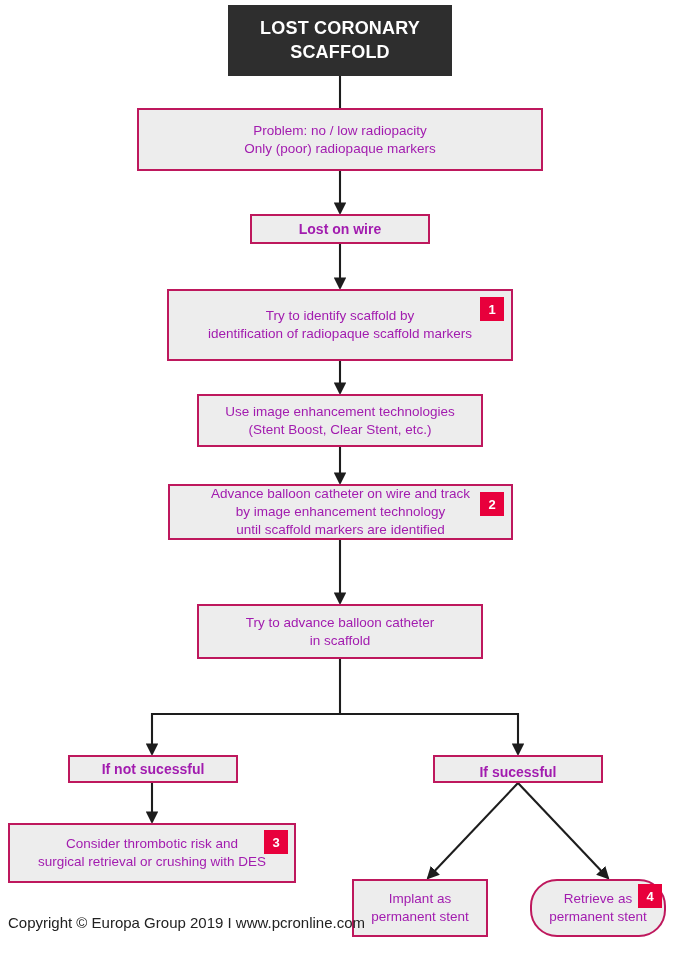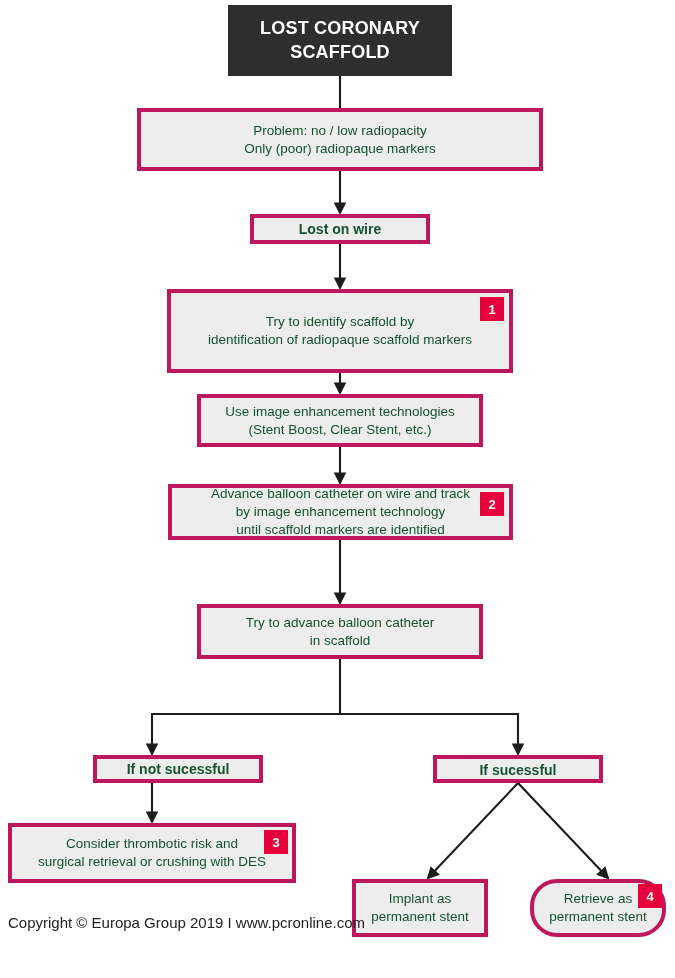--- a/index.html
+++ b/index.html
@@ -30,28 +30,28 @@
     width: 675px;
     height: 978px;
     z-index: 1;
   }
 
   .node {
     position: absolute;
     box-sizing: border-box;
     z-index: 2;
     background: #ededed;
-    border: 4px solid #be185d;
+    border: 2px solid #be185d;
     display: flex;
     align-items: center;
     justify-content: center;
     text-align: center;
     line-height: 1.32;
     font-size: 13.5px;
-    color: #14532d;
+    color: #a21caf;
   }
 
   .node .txt {
     display: block;
     white-space: pre-line;
     padding: 0 6px;
   }
 
   .node.title-node {
     background: #2e2e2e;
@@ -140,21 +140,21 @@
 
   <div class="node" style="left:137px; top:108px; width:406px; height:63px;">
     <span class="txt">Problem: no / low radiopacity
 Only (poor) radiopaque markers</span>
   </div>
 
   <div class="node bold-node" style="left:250px; top:214px; width:180px; height:30px;">
     <span class="txt">Lost on wire</span>
   </div>
 
-  <div class="node" style="left:167px; top:289px; width:346px; height:84px;">
+  <div class="node" style="left:167px; top:289px; width:346px; height:72px;">
     <span class="txt">Try to identify scaffold by
 identification of radiopaque scaffold markers</span>
   </div>
   <div class="badge" style="left:480px; top:297px;">
     <span>1</span>
   </div>
 
   <div class="node" style="left:197px; top:394px; width:286px; height:53px;">
     <span class="txt">Use image enhancement technologies
 (Stent Boost, Clear Stent, etc.)</span>
@@ -167,21 +167,21 @@
   </div>
   <div class="badge" style="left:480px; top:492px;">
     <span>2</span>
   </div>
 
   <div class="node" style="left:197px; top:604px; width:286px; height:55px;">
     <span class="txt">Try to advance balloon catheter
 in scaffold</span>
   </div>
 
-  <div class="node bold-node" style="left:68px; top:755px; width:170px; height:28px;margin-left:25px;">
+  <div class="node bold-node" style="left:68px; top:755px; width:170px; height:28px;">
     <span class="txt">If not sucessful</span>
   </div>
 
   <div class="node bold-node" style="left:433px; top:755px; width:170px; height:28px;align-items:flex-end;">
     <span class="txt">If sucessful</span>
   </div>
 
   <div class="node" style="left:8px; top:823px; width:288px; height:60px;justify-content:center;">
     <span class="txt">Consider thrombotic risk and
 surgical retrieval or crushing with DES</span>

